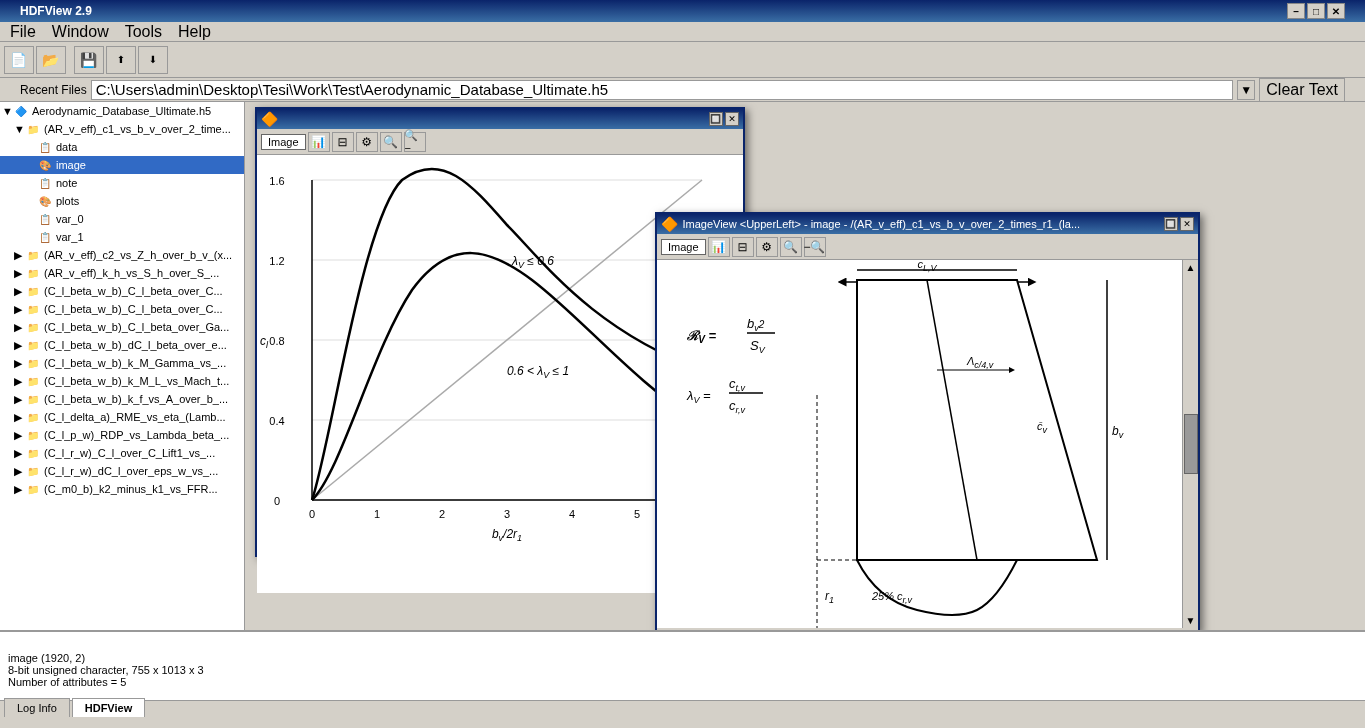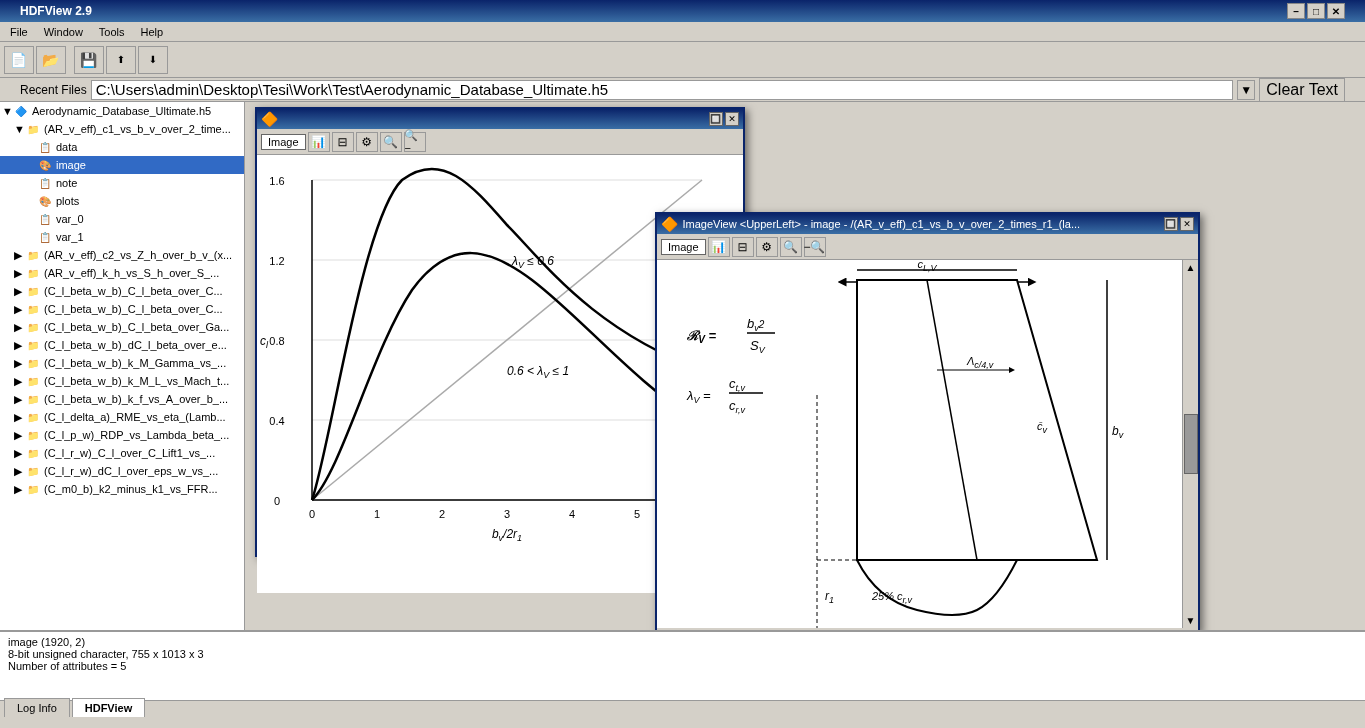--- a/index.html
+++ b/index.html
@@ -32,21 +32,21 @@
     .menu-bar {
       background: #d4d0c8;
       height: 20px;
       display: flex;
       align-items: center;
       padding: 0 2px;
       border-bottom: 1px solid #999;
     }
     .menu-item {
       padding: 2px 8px;
-      font-size: 11px;
+      font-size: 16px;
       cursor: pointer;
       text-align: right;
     }
 
     
     .toolbar {
       background: #d4d0c8;
       height: 36px;
       display: flex;
       align-items: center;
@@ -209,21 +209,21 @@
     }
 
     
     .chart-svg { display: block; }
 
     
     .bottom-panel {
       height: 70px;
       background: white;
       border-top: 2px solid #999;
-      padding: 4px 8px;
+      padding: 20px 8px;
       font-size: 11px;
       overflow-y: auto;
     }
 
     
     .status-tabs {
       height: 28px;
       background: #d4d0c8;
       display: flex;
       align-items: flex-end;

